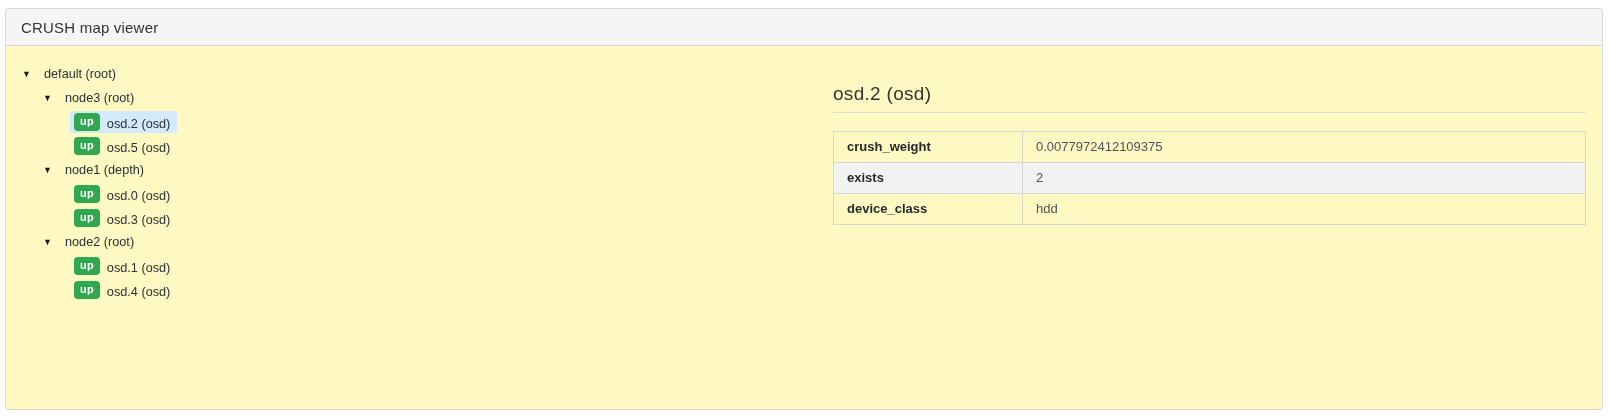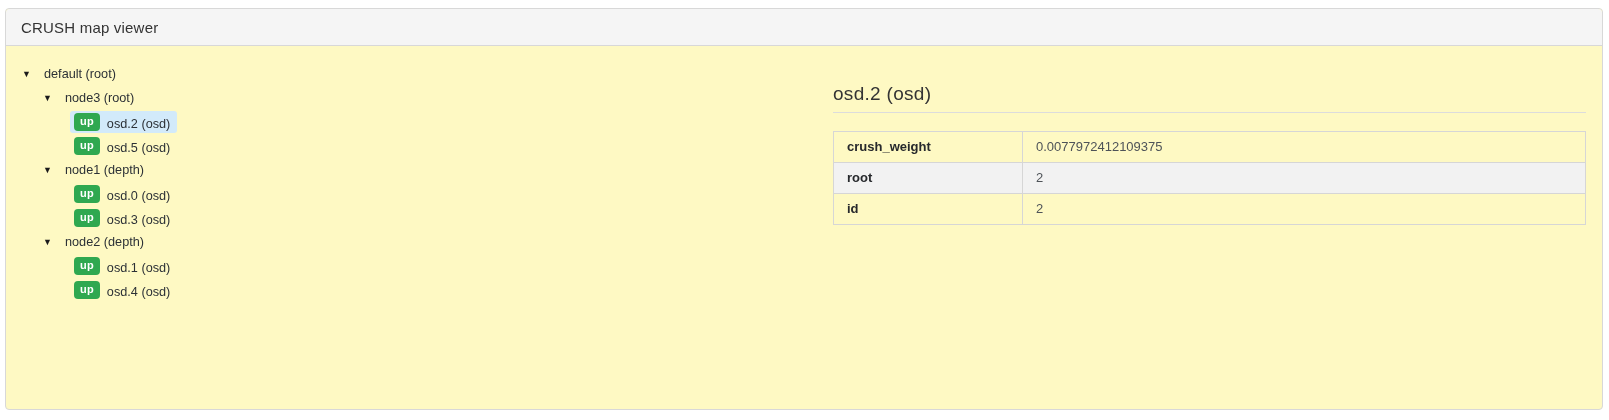--- a/index.html
+++ b/index.html
@@ -197,21 +197,21 @@
 
     <span class="node-content">
       <span class="badge-up">up</span>
       <span class="node-label">osd.3 (osd)</span>
     </span>
   </div>
             <div class="tree-node level-2">
     <span class="caret">▼</span>
     <span class="node-content">
 
-      <span class="node-label">node2 (depth)</span>
+      <span class="node-label">node2 (root)</span>
     </span>
   </div>
             <div class="tree-node level-3">
 
     <span class="node-content">
       <span class="badge-up">up</span>
       <span class="node-label">osd.1 (osd)</span>
     </span>
   </div>
             <div class="tree-node level-3">
@@ -226,25 +226,25 @@
       <div class="details-panel">
         <h3 class="details-title">osd.2 (osd)</h3>
         <hr class="details-hr">
         <table class="details-table">
           <tbody>
               <tr class="detail-row">
     <td class="key-cell">crush_weight</td>
     <td class="value-cell">0.0077972412109375</td>
   </tr>
               <tr class="detail-row">
-    <td class="key-cell">root</td>
+    <td class="key-cell">exists</td>
     <td class="value-cell">2</td>
   </tr>
               <tr class="detail-row">
-    <td class="key-cell">id</td>
-    <td class="value-cell">2</td>
+    <td class="key-cell">device_class</td>
+    <td class="value-cell">hdd</td>
   </tr>
             </tbody>
         </table>
       </div>
     </div>
   </div>
 </div>
 
 </body></html>

